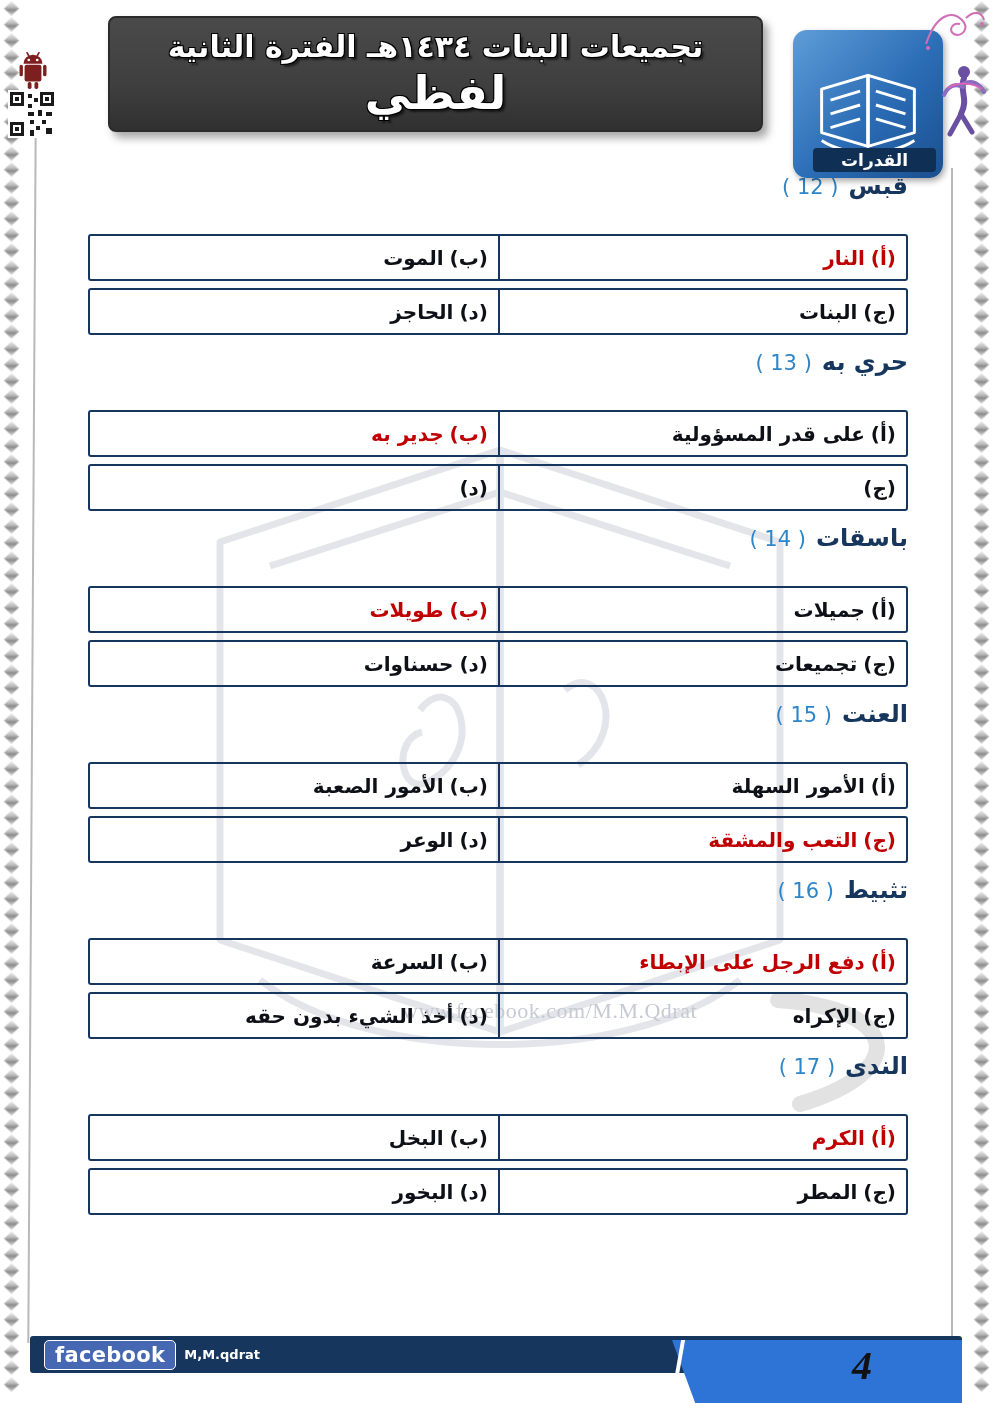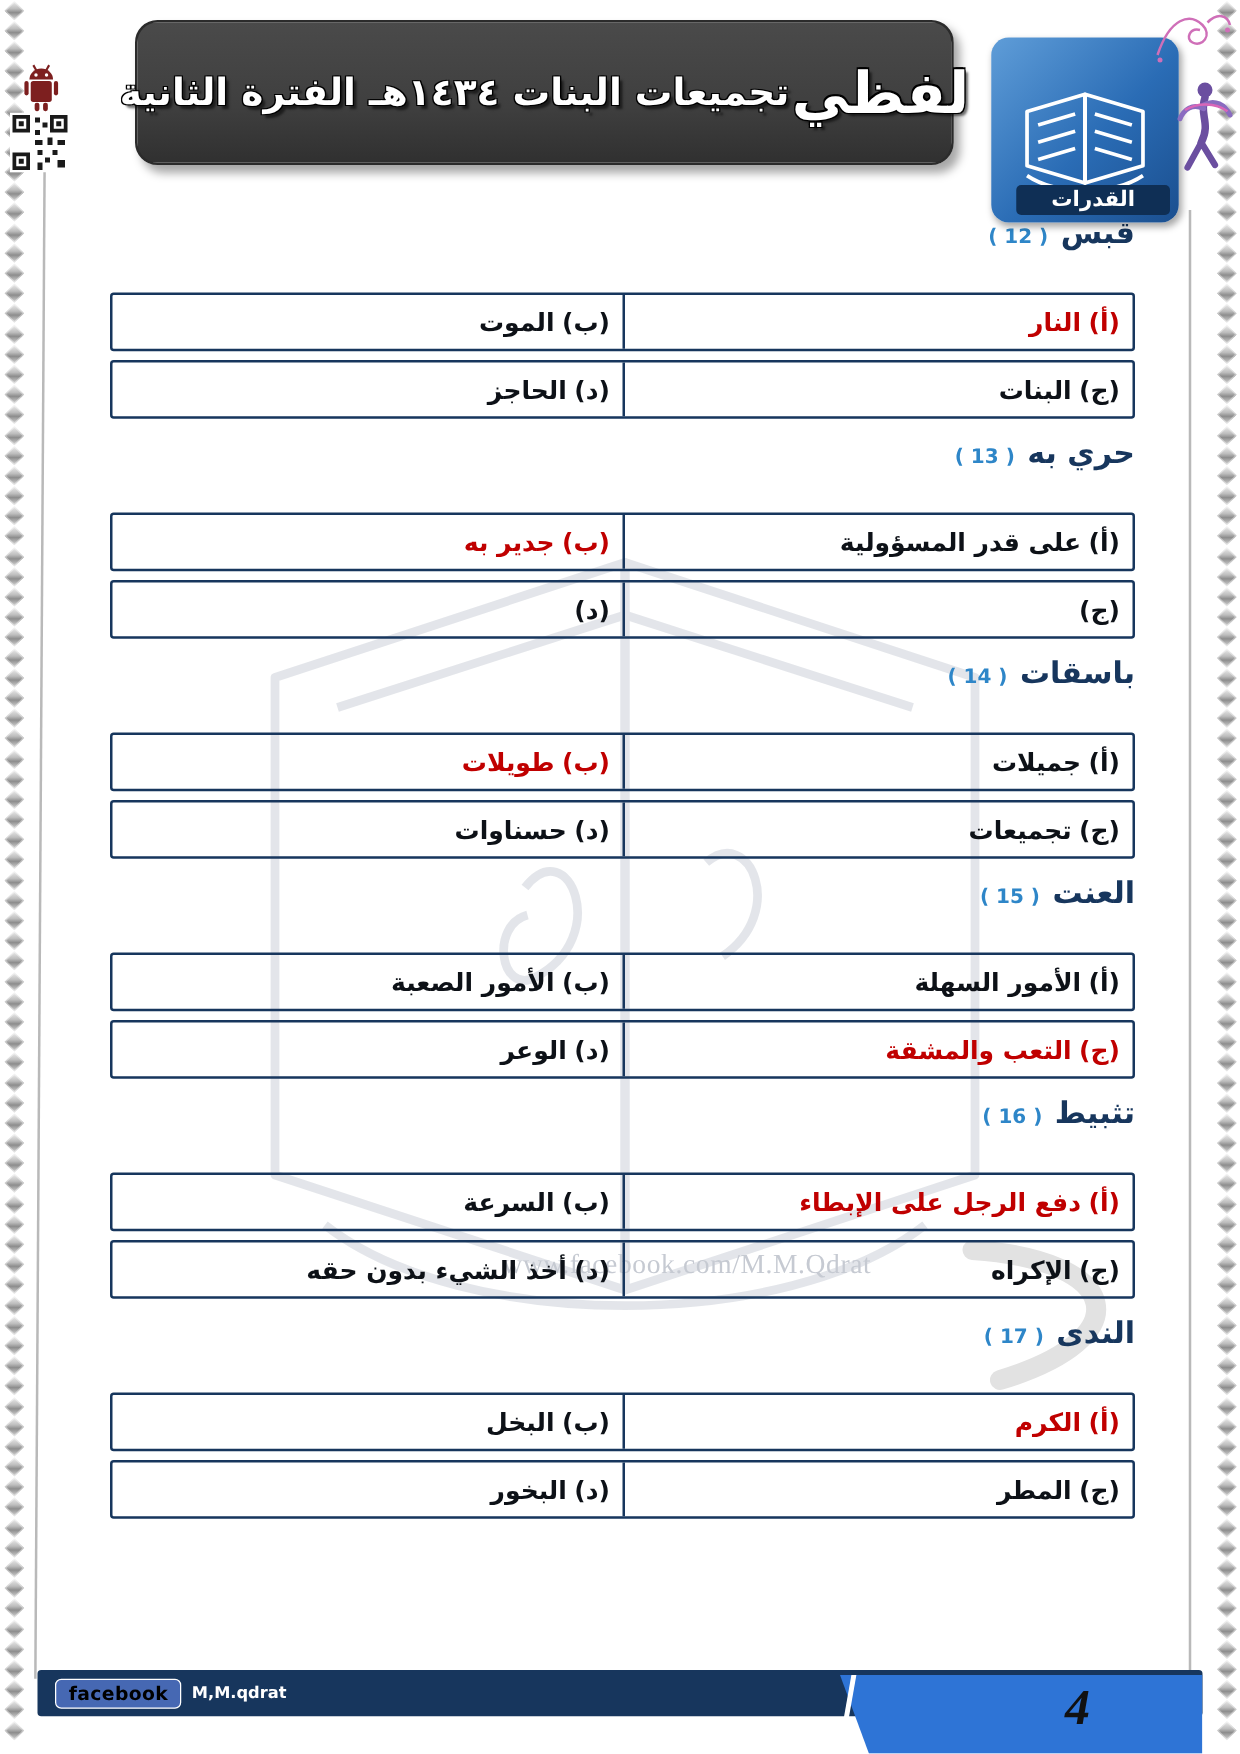--- a/index.html
+++ b/index.html
@@ -14,22 +14,22 @@
   .dm{width:11px; height:11px; margin:2.6px 0; transform:rotate(45deg); flex:none;
       background:linear-gradient(135deg,#f2f2f2 0%,#bdbdbd 40%,#8d8d8d 60%,#dcdcdc 100%);
       box-shadow:inset 0 0 0 1px rgba(255,255,255,.4);}
   
   .edge-line{position:absolute; width:2px; background:#b9b9b9; z-index:1;}
   .edge-line.l{left:31px; top:128px; bottom:60px; transform:rotate(.35deg);}
   .edge-line.r{right:39px; top:168px; bottom:62px;}
   
   .banner{position:absolute; left:108px; top:16px; width:655px; height:116px;
     background:linear-gradient(180deg,#4a4a4a,var(--banner-bg,#3f3f3f) 60%,#303030);
-    border:2px solid #2b2b2b; border-radius:18px; z-index:4;
-    display:flex; flex-direction:row; align-items:center; justify-content:center; gap:2px;
+    border:2px solid #2b2b2b; border-radius:8px; z-index:4;
+    display:flex; flex-direction:column; align-items:center; justify-content:center; gap:2px;
     box-shadow:5px 6px 8px rgba(0,0,0,.35);}
   .banner .l1, .banner .l2{
     color:#fff; font-weight:bold; white-space:nowrap; direction:rtl;
     text-shadow:1px 1px 0 #000,-1px -1px 0 #000,1px -1px 0 #000,-1px 1px 0 #000,3px 3px 2px rgba(0,0,0,.55);}
   .banner .l1{font-size:30px;}
   .banner .l2{font-size:46px;}
   
   .android{position:absolute; left:16px; top:50px; z-index:4;}
   .qr{position:absolute; left:8px; top:90px; z-index:4;}
   
@@ -43,32 +43,32 @@
   
   .watermark{position:absolute; left:170px; top:420px; width:640px; height:660px; opacity:.55; z-index:0; pointer-events:none;}
   .wm-url{position:absolute; left:402px; top:998px; z-index:0; color:#c6cad2; font-size:22px;
     font-family:"Liberation Serif", serif; letter-spacing:.5px; pointer-events:none;}
   .wm-swoosh{position:absolute; left:758px; top:978px; z-index:0; pointer-events:none;}
   
   .content{position:absolute; left:88px; top:172px; width:820px; z-index:2;}
   .question{margin-bottom:13px;}
   .q-header{display:flex; direction:rtl; align-items:baseline; gap:10px; margin-bottom:32px; height:30px;}
   .q-word{font-size:24px; font-weight:bold; color:var(--accent,#17365d);}
-  .q-num{font-size:16px; font-weight:bold; color:var(--number-blue,#2e86c8); direction:ltr; unicode-bidi:isolate;}
+  .q-num{font-size:21px; font-weight:normal; color:var(--number-blue,#2e86c8); direction:ltr; unicode-bidi:isolate;}
   .opt-row{display:grid; grid-template-columns:1fr 1fr; direction:rtl; height:47px;
     border:2.5px solid var(--accent,#17365d); border-radius:3px; background:transparent; margin-bottom:7px;}
   .opt-cell{display:flex; align-items:center; gap:6px; padding:0 10px; direction:rtl;
     font-size:20px; font-weight:bold; color:#0d1117;}
   .opt-cell:first-child{border-left:2.5px solid var(--accent,#17365d);}
   .opt-cell.correct{color:var(--red,#c00000);}
   
   .footer-bar{position:absolute; left:30px; right:30px; bottom:30px; height:37px; z-index:5;
     background:var(--footer-navy,#17365d); border-radius:3px; display:flex; align-items:center; padding:0 14px; gap:8px;}
   .fb-badge{background:var(--facebook-blue,#4668b3); border:1px solid #fff; border-radius:5px;
-    color:#000000; font-weight:bold; font-size:15px; padding:2px 10px; letter-spacing:.3px;}
+    color:#ffffff; font-weight:bold; font-size:21px; padding:2px 10px; letter-spacing:.3px;}
   .fb-account{color:#fff; font-weight:bold; font-size:13px;}
   .blue-block{position:absolute; right:30px; bottom:0; width:290px; height:63px; z-index:6;
     background:var(--footer-blue,#2e74d6); clip-path:polygon(0 0,100% 0,100% 100%,8% 100%);}
   .blue-sep{position:absolute; right:318px; bottom:0; width:4px; height:63px; background:#fff;
     transform:skewX(-10deg); transform-origin:bottom; z-index:7;}
   .page-num{position:absolute; right:120px; bottom:14px; z-index:8; color:#111;
     font-family:"Liberation Serif", serif; font-style:italic; font-weight:bold; font-size:40px;}
 </style>
 </head>
 <body style="--accent: #17365d; --number-blue: #2e86c8; --red: #c00000; --banner-bg: #3f3f3f; --footer-navy: #17365d; --footer-blue: #2e74d6; --facebook-blue: #4668b3;">

